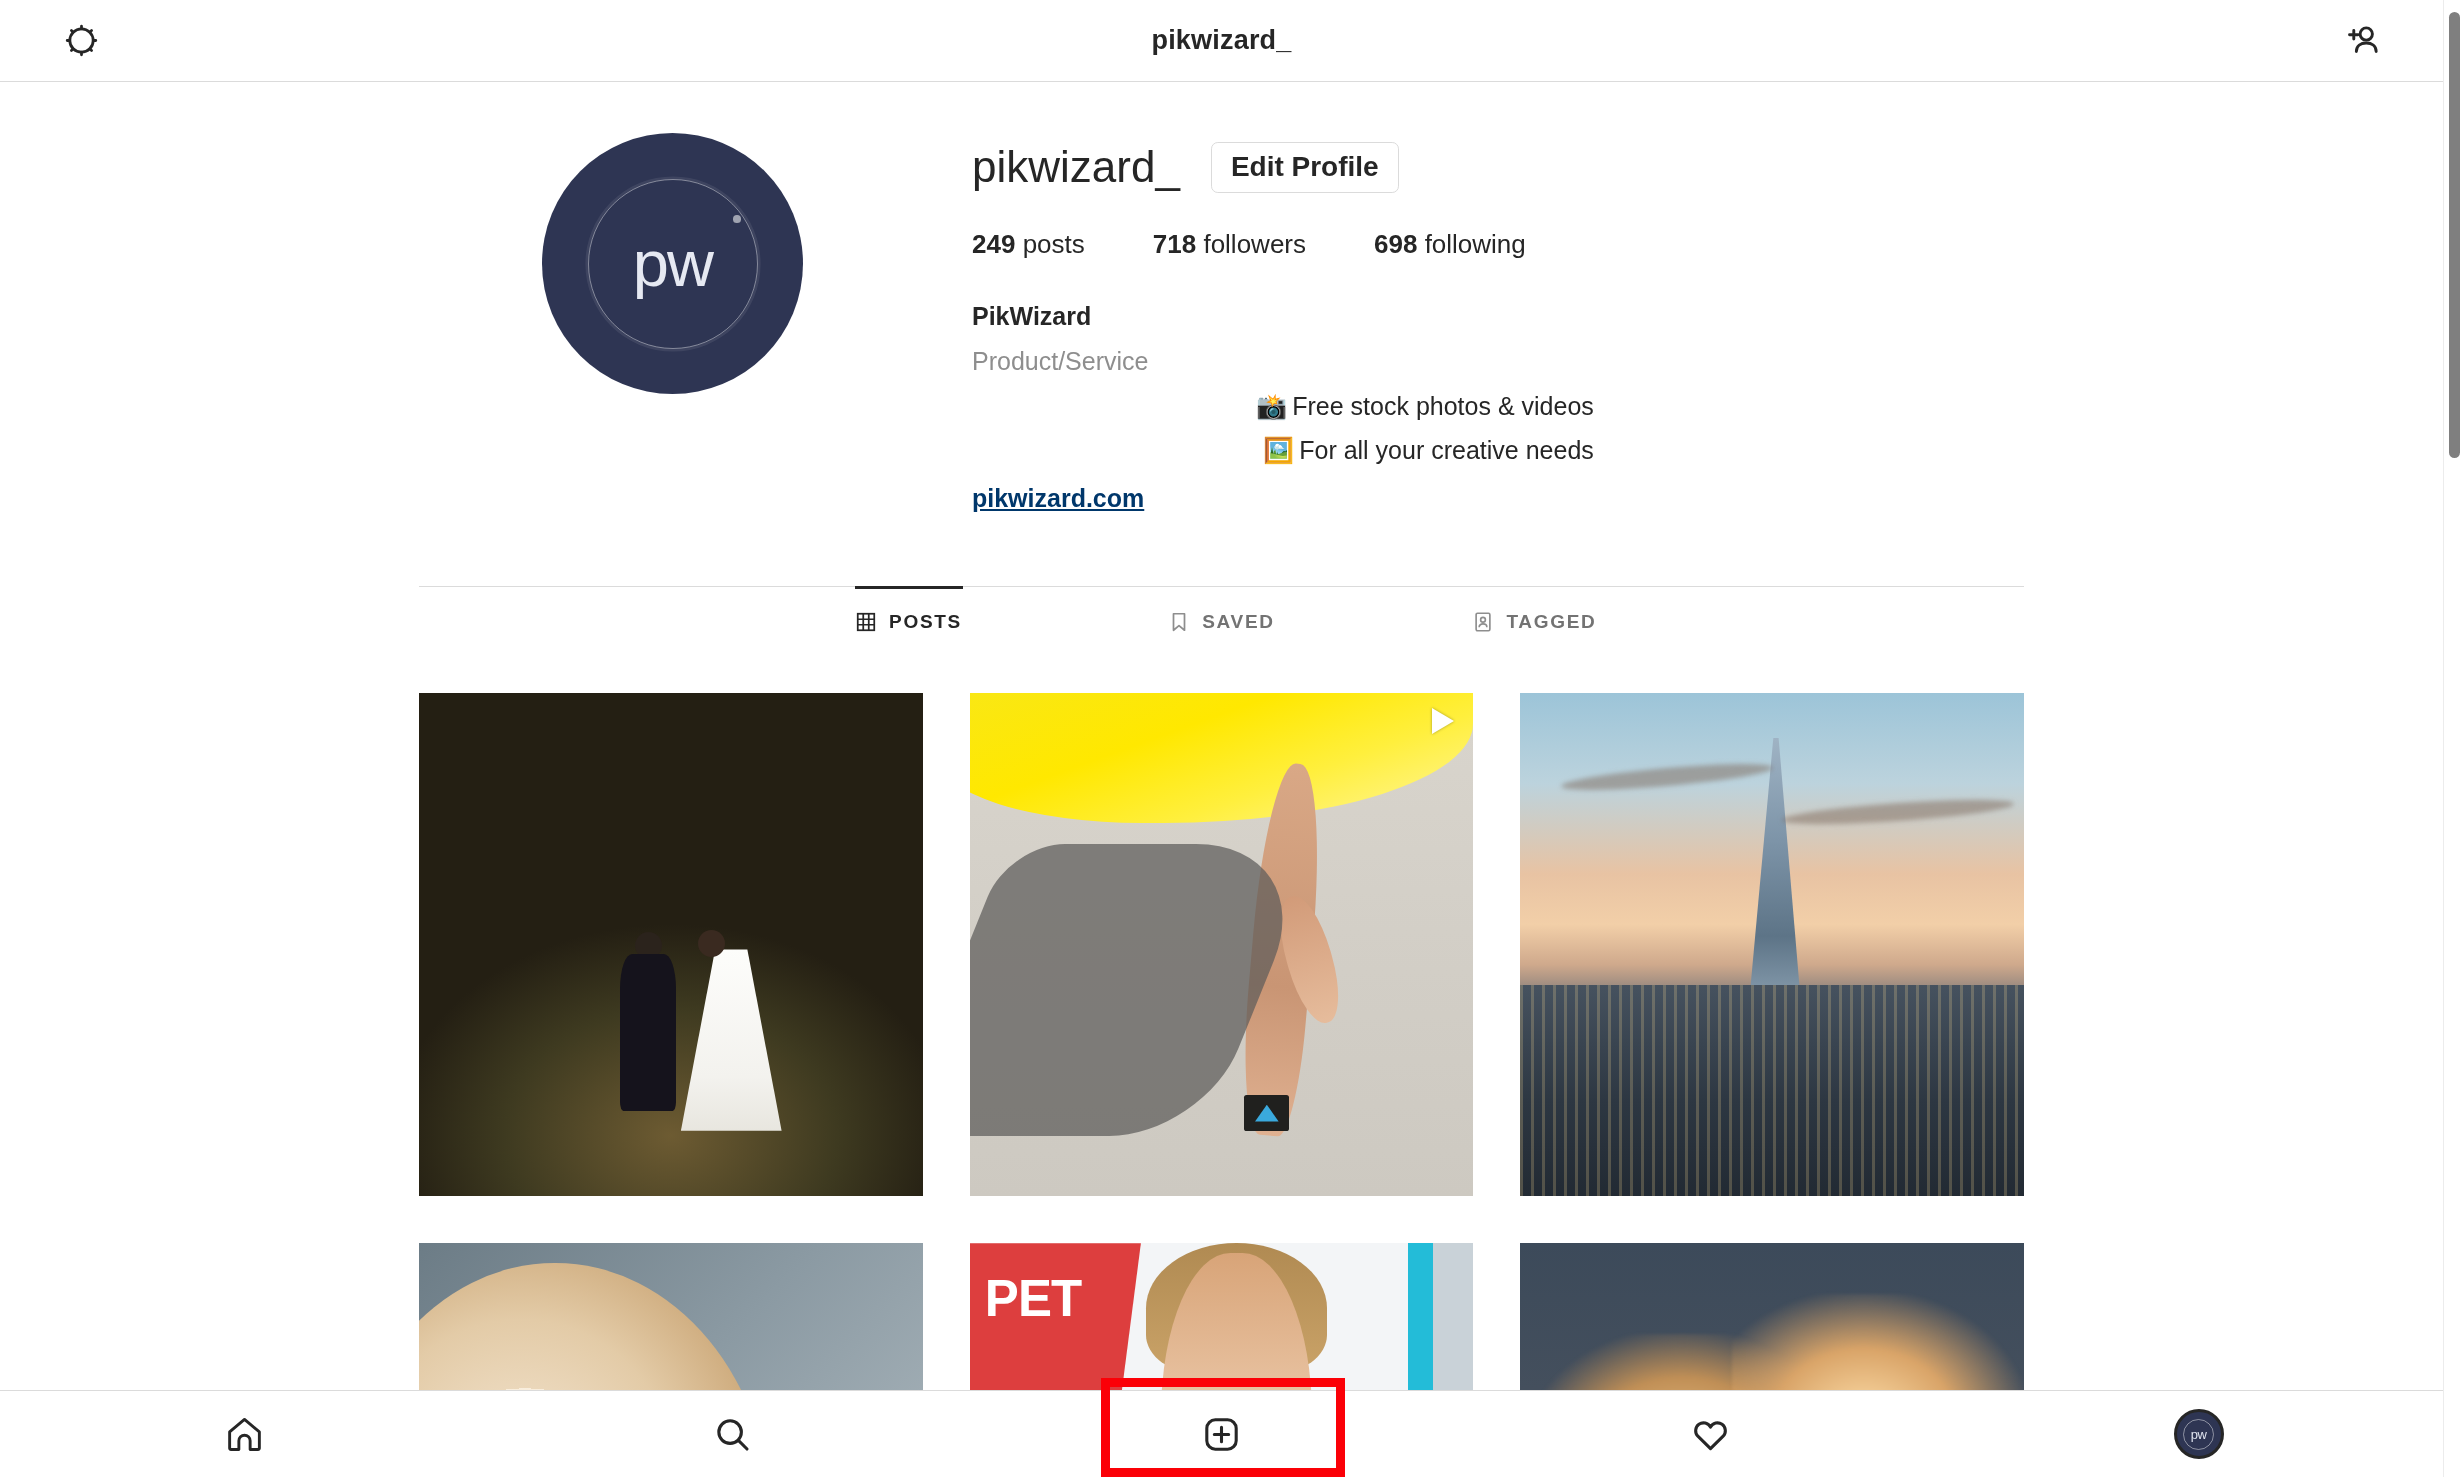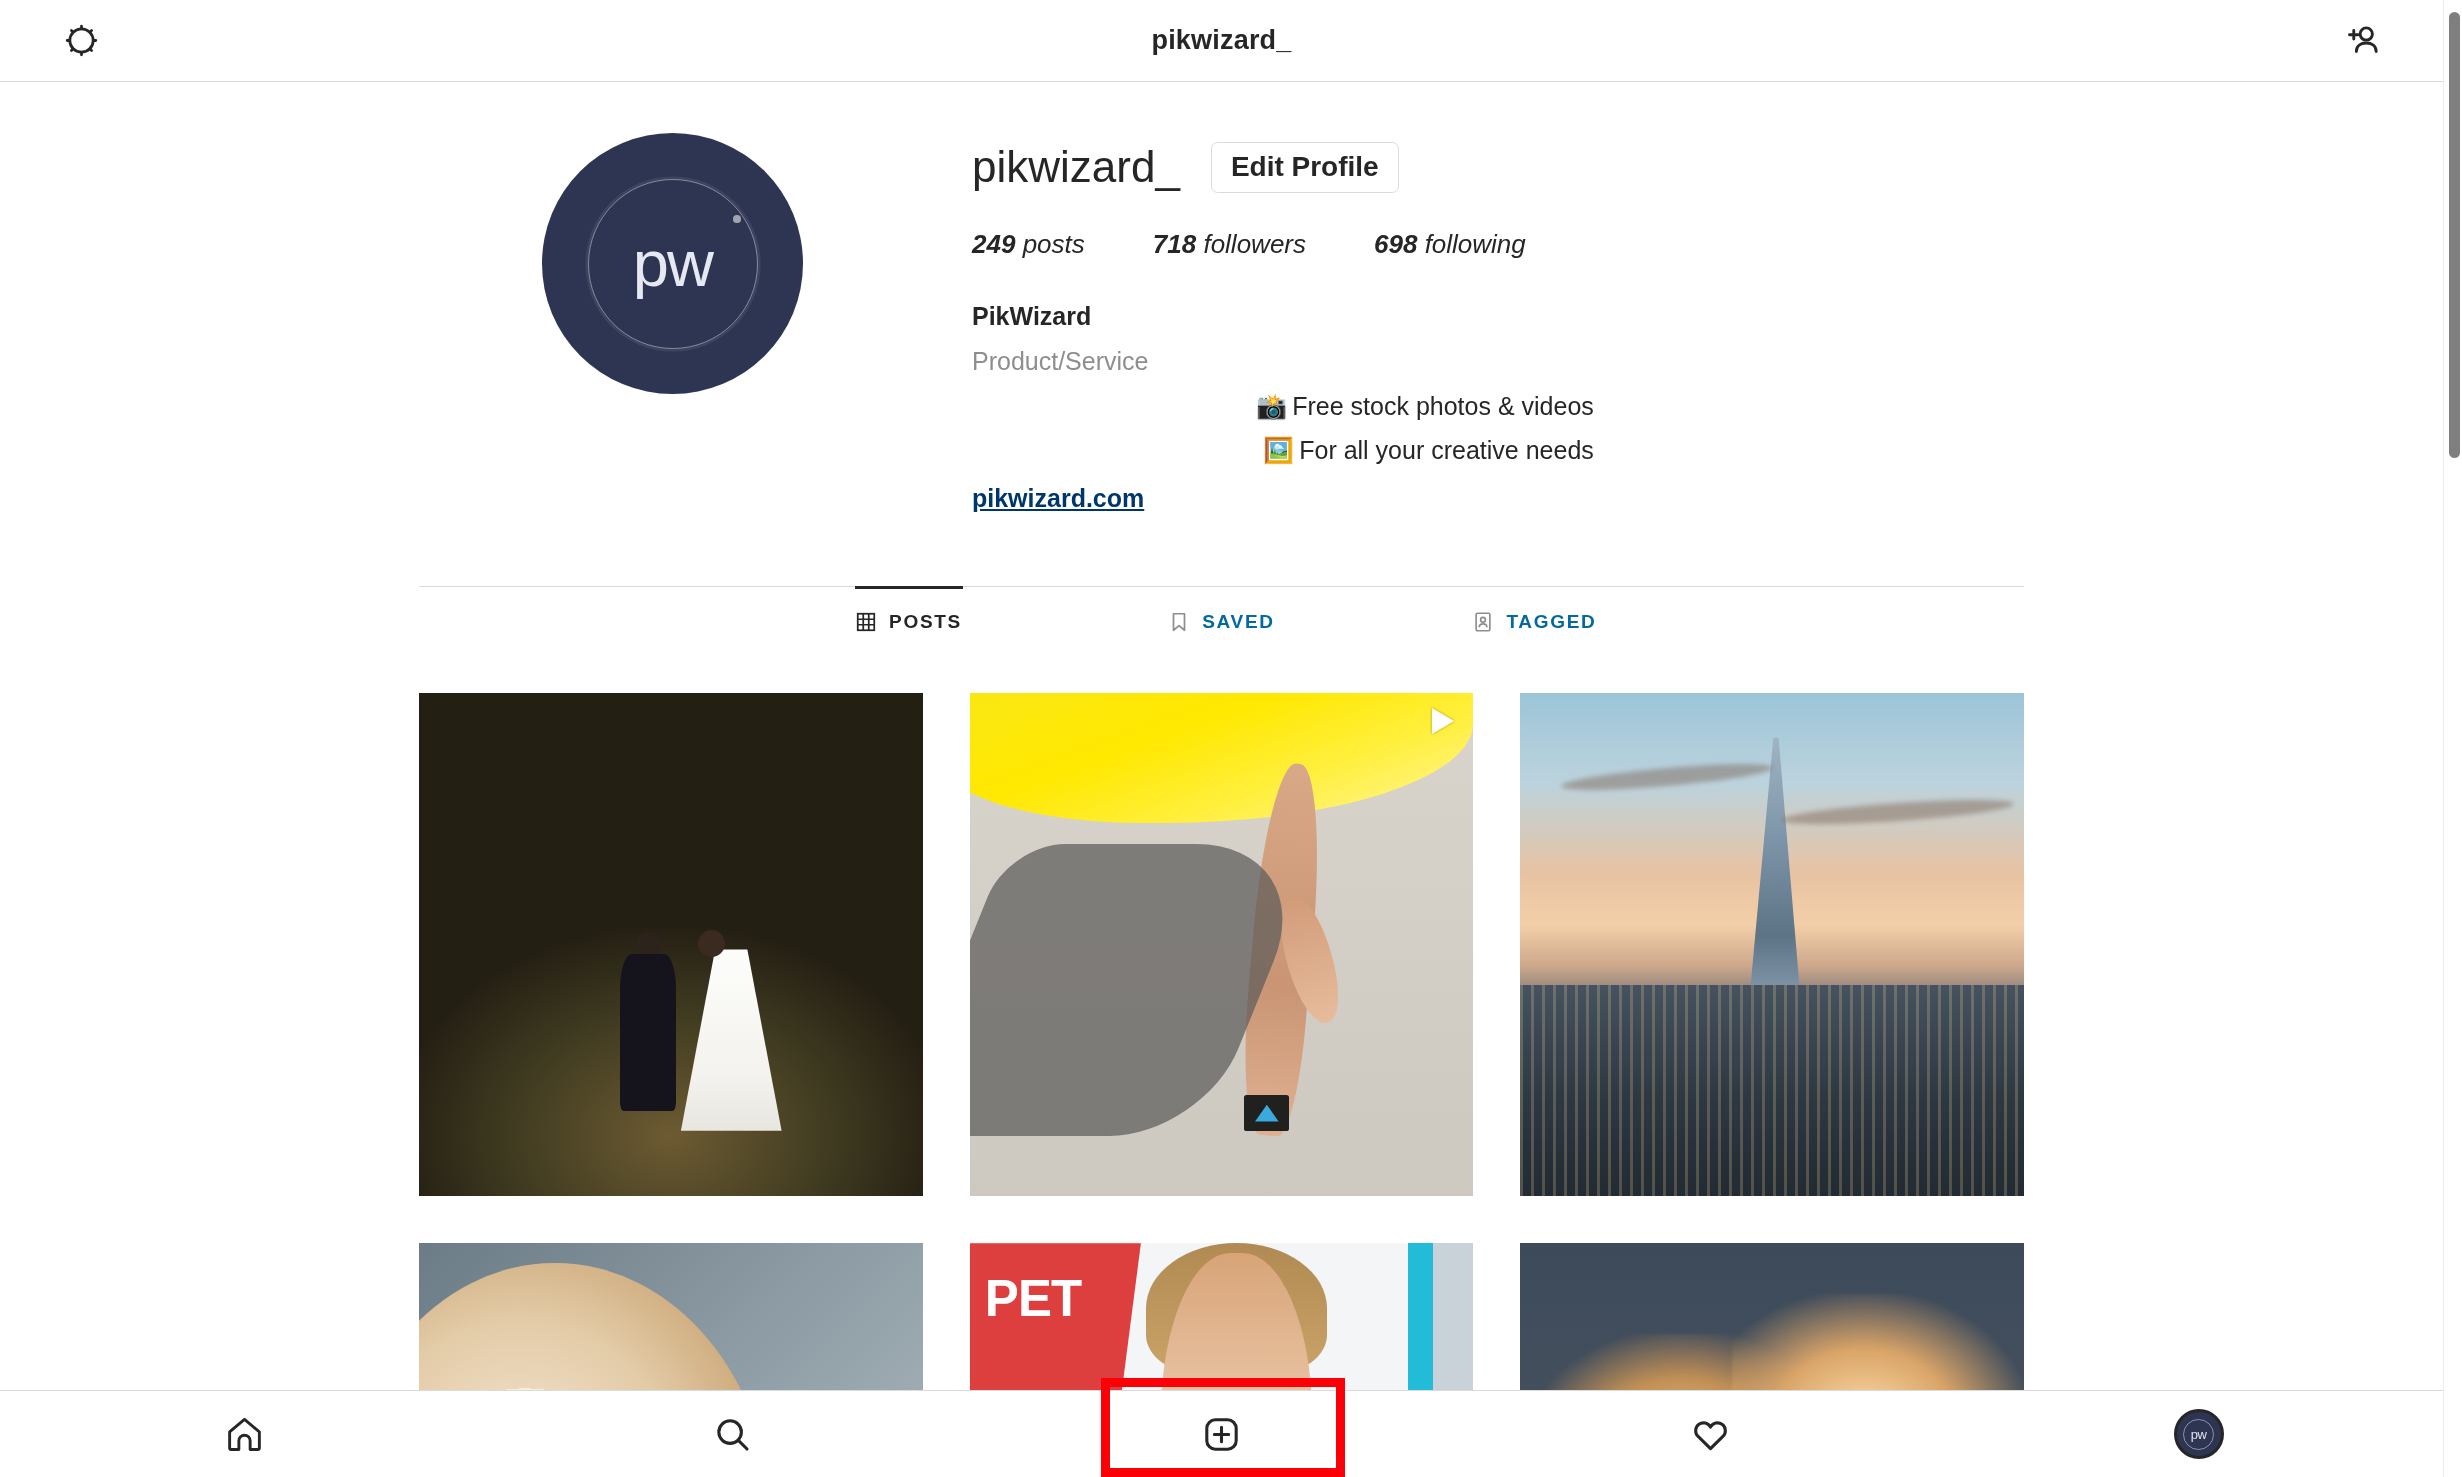--- a/index.html
+++ b/index.html
@@ -156,21 +156,21 @@
     font-family: "Liberation Sans", sans-serif;
     line-height: 1.1;
   }
   .stats {
     display: flex;
     margin-top: 36px;
     gap: 0;
     font-size: 26px;
     color: #262626;
   }
-  .stat { margin-right: 68px; white-space: nowrap; font-style: italic; }
+  .stat { margin-right: 68px; white-space: nowrap; }
   .stat b { font-weight: 700; }
 
   .bio {
     margin-top: 34px;
     font-size: 25px;
     line-height: 1.79;
     color: #262626;
   }
   .bio-name { font-weight: 700; display: block; }
   .bio-category { color: #8e8e8e; display: block; }
@@ -194,21 +194,21 @@
   }
   .tab {
     display: flex;
     align-items: center;
     gap: 12px;
     padding: 22px 0 19px 0;
     margin: -1.7px 0 0 0;
     font-size: 19px;
     font-weight: 700;
     letter-spacing: 1.7px;
-    color: #0369a1;
+    color: #737373;
     border-top: 3.4px solid transparent;
     cursor: pointer;
     width: 108px;
     justify-content: center;
   }
   .tab.active {
     color: #262626;
     border-top-color: #262626;
   }
   .tab + .tab { margin-left: 205px; }

